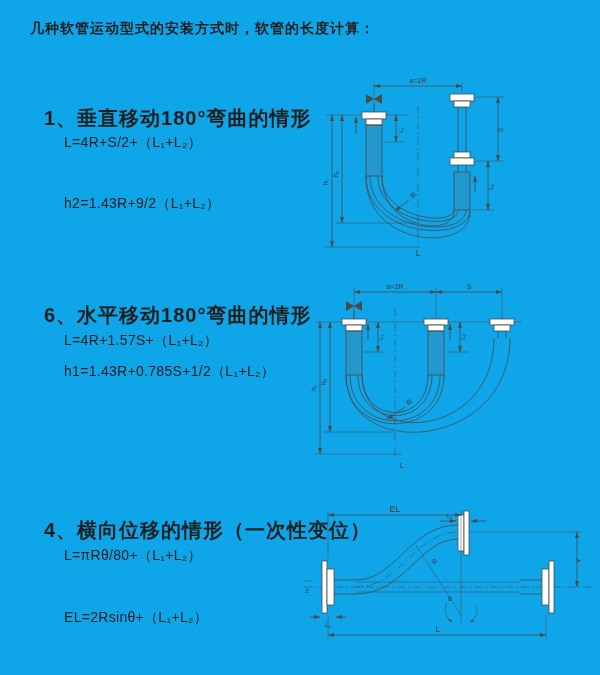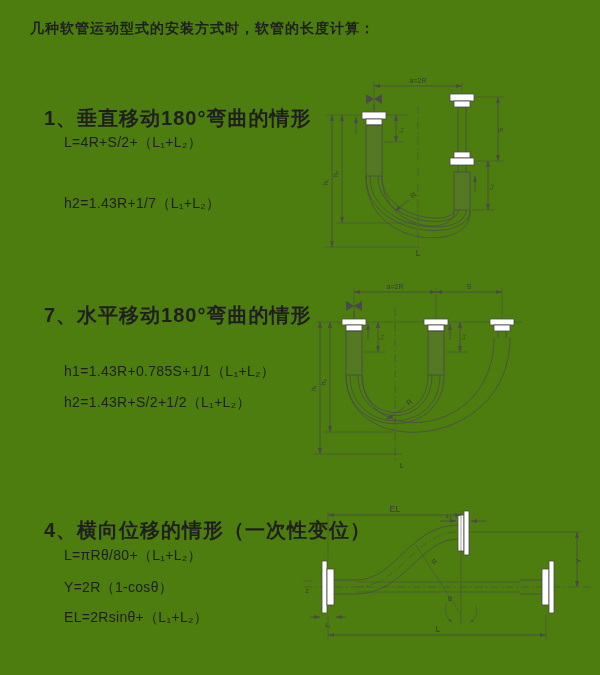--- a/index.html
+++ b/index.html
@@ -1,17 +1,17 @@
 <!DOCTYPE html>
 <html><head>
 <meta charset="utf-8">
 <style>
   html,body{margin:0;padding:0;background:#e9e9e9;}
   #page{
-    position:relative;width:600px;height:675px;background:#4d7c0f;
+    position:relative;width:600px;height:675px;background:#0ea5e9;
     font-family:"Liberation Sans","DejaVu Sans",sans-serif;color:#1f1f1f;
     overflow:hidden;margin:0 auto;
   }
   .abs{position:absolute;}
   .title{font-size:14px;font-weight:600;letter-spacing:1px;}
   .heading{font-size:20px;font-weight:600;letter-spacing:1px;}
   .formula{font-size:14px;font-weight:400;letter-spacing:0.3px;}
   svg{display:block;overflow:visible;}
   svg .ink{stroke:#4a4a4a;stroke-width:0.8;fill:none;stroke-linecap:butt;}
   svg .thin{stroke-width:0.5;}
@@ -33,21 +33,21 @@
       <marker id="arr" viewBox="0 0 10 10" refX="9.5" refY="5" markerWidth="8" markerHeight="8" orient="auto-start-reverse">
         <path d="M0,1.8 L10,5 L0,8.2 z" fill="#4a4a4a"></path>
       </marker>
     </defs>
   </svg>
 
   <div class="abs title" style="left:30px;top:20px;">几种软管运动型式的安装方式时，软管的长度计算：</div>
 
   <div class="abs heading" style="left:44px;top:105px;">1、垂直移动180°弯曲的情形</div>
   <div class="abs formula" style="left:64px;top:134px;">L=4R+S/2+（L₁+L₂）</div>
-  <div class="abs formula" style="left:64px;top:195px;">h2=1.43R+1/7（L₁+L₂）</div>
+  <div class="abs formula" style="left:64px;top:195px;">h2=1.43R+9/2（L₁+L₂）</div>
 
   <div class="abs" style="left:312px;top:70px;">
     <svg width="270" height="188" viewBox="0 0 270 188">
       <g class="ink">
 
         <line class="cl" x1="106" y1="36" x2="106" y2="176"></line>
 
         <line class="thin" x1="62" y1="40" x2="62" y2="12"></line>
         <line class="thin" x1="150" y1="22" x2="150" y2="12"></line>
         <line x1="62" y1="16" x2="150" y2="16" marker-start="url(#arr)" marker-end="url(#arr)"></line>
@@ -109,23 +109,23 @@
       <text x="91" y="60" font-size="6" text-anchor="middle" transform="rotate(-90 91 60)">L₁</text>
       <text x="191" y="60" font-size="6.5" text-anchor="middle" transform="rotate(-90 191 60)">S</text>
       <text x="181" y="117" font-size="6" text-anchor="middle" transform="rotate(-90 181 117)">L₂</text>
       <text x="16" y="112" font-size="6.5" text-anchor="middle" transform="rotate(-90 16 112)">h₁</text>
       <text x="26" y="104" font-size="6.5" text-anchor="middle" transform="rotate(-90 26 104)">h₂</text>
       <text x="101" y="129" font-size="7.5" transform="rotate(-40 101 129)">R</text>
       <text x="106" y="186" font-size="8.5" text-anchor="middle">L</text>
     </svg>
   </div>
 
-  <div class="abs heading" style="left:44px;top:302px;">7、水平移动180°弯曲的情形</div>
-  <div class="abs formula" style="left:64px;top:363px;">h1=1.43R+0.785S+1/1（L₁+L₂）</div>
-  <div class="abs formula" style="left:64px;top:394px;">h2=1.43R+S/2+1/2（L₁+L₂）</div>
+  <div class="abs heading" style="left:44px;top:302px;">6、水平移动180°弯曲的情形</div>
+  <div class="abs formula" style="left:64px;top:332px;">L=4R+1.57S+（L₁+L₂）</div>
+  <div class="abs formula" style="left:64px;top:363px;">h1=1.43R+0.785S+1/2（L₁+L₂）</div>
 
   <div class="abs" style="left:306px;top:280px;">
     <svg width="275" height="192" viewBox="0 0 275 192">
       <g class="ink">
         <line class="cl" x1="89" y1="28" x2="89" y2="182"></line>
 
         <line class="thin" x1="48" y1="40" x2="48" y2="8"></line>
         <line class="thin" x1="130" y1="40" x2="130" y2="8"></line>
         <line class="thin" x1="196" y1="40" x2="196" y2="8"></line>
         <line x1="48" y1="12" x2="130" y2="12" marker-start="url(#arr)" marker-end="url(#arr)"></line>
@@ -189,21 +189,20 @@
       <text x="159" y="57" font-size="6" text-anchor="middle" transform="rotate(-90 159 57)">L₂</text>
       <text x="10" y="108" font-size="6.5" text-anchor="middle" transform="rotate(-90 10 108)">h₁</text>
       <text x="20" y="102" font-size="6.5" text-anchor="middle" transform="rotate(-90 20 102)">h₂</text>
       <text x="103" y="126" font-size="7.5" transform="rotate(-40 103 126)">R</text>
       <text x="96" y="188" font-size="8" text-anchor="middle">L</text>
     </svg>
   </div>
 
   <div class="abs heading" style="left:44px;top:517px;">4、横向位移的情形（一次性变位）</div>
   <div class="abs formula" style="left:64px;top:547px;">L=πRθ/80+（L₁+L₂）</div>
-  <div class="abs formula" style="left:64px;top:579px;">Y=2R（1-cosθ）</div>
   <div class="abs formula" style="left:64px;top:609px;">EL=2Rsinθ+（L₁+L₂）</div>
 
   <div class="abs" style="left:298px;top:503px;">
     <svg width="300" height="145" viewBox="0 0 300 145">
       <g class="ink">
         <line class="cl" x1="6" y1="84" x2="294" y2="84"></line>
 
         <line class="thin" x1="5" y1="78" x2="14" y2="78"></line>
 
         <g>

